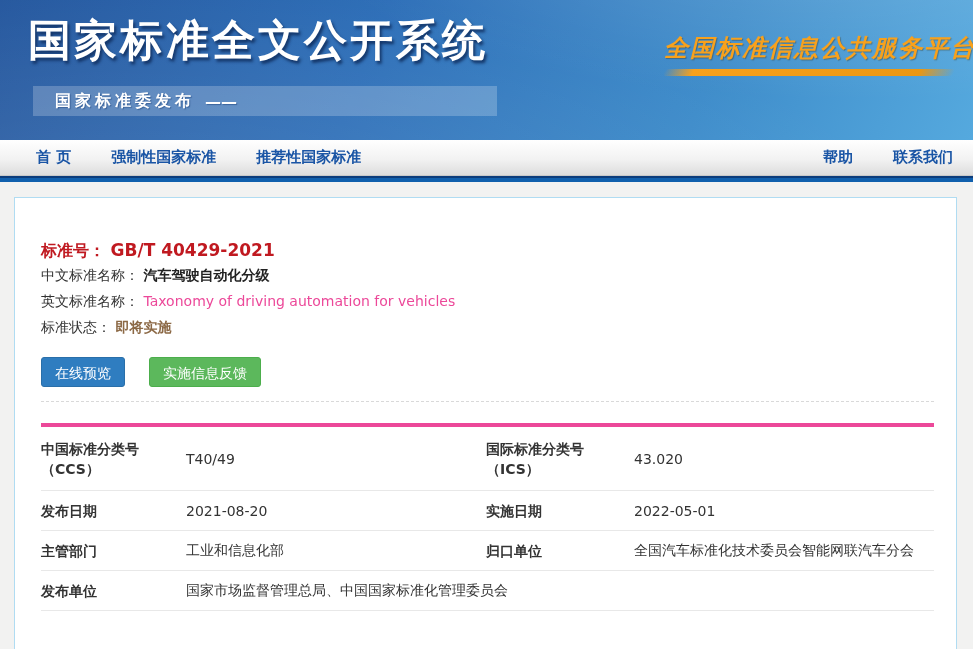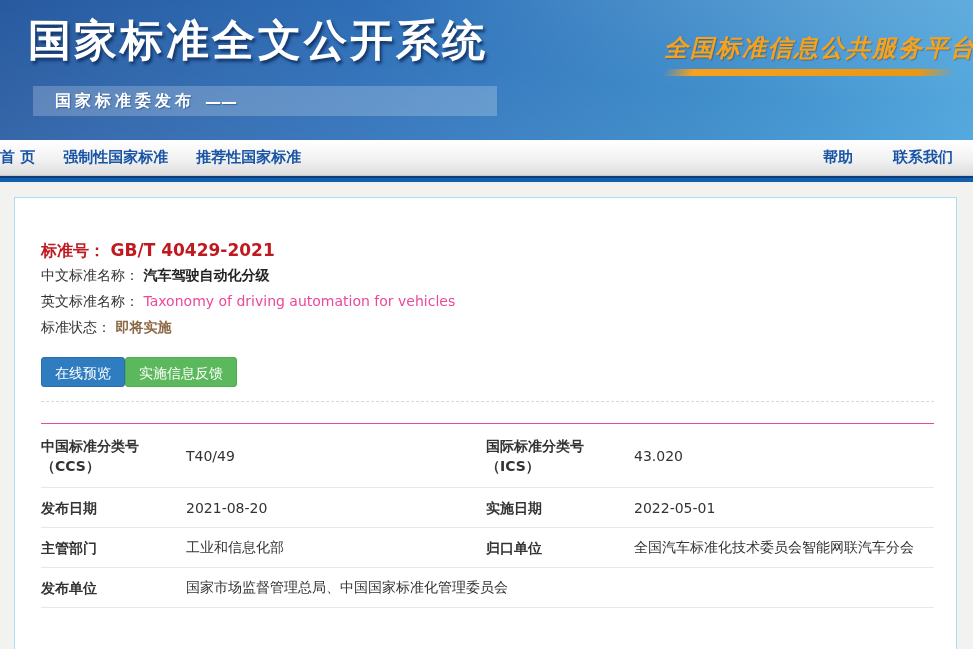--- a/index.html
+++ b/index.html
@@ -40,53 +40,53 @@
   }
   .slogan-dash{ margin:0 10px; letter-spacing:0; }
   .slogan-cursive{ font-style:italic; letter-spacing:6px; }
 
   
   .main-nav{
     height:36px; display:flex; align-items:center;
     background:linear-gradient(#ffffff 0%, #f2f2f2 55%, #dddddd 100%);
     border-bottom:1px solid #c9c9c9;
   }
-  .nav-left{ display:flex; gap:28px; }
+  .nav-left{ display:flex; gap:40px; margin-left:36px; }
   .nav-right{ display:flex; gap:40px; margin-left:auto; margin-right:20px; }
   .nav-link{
     font-size:15px; font-weight:bold; color:#1a55a5; cursor:pointer; white-space:nowrap;
   }
   .blue-bar{ height:6px; background:#1160ad; border-top:2px solid #0c3d7c; }
 
   
   .content-wrap{ padding:15px 16px 0 14px; }
   .card{
     background:#ffffff; border:1px solid #b0dcf2;
     padding:42px 22px 40px 26px; min-height:500px;
   }
   .std-number-row{ font-size:16px; font-weight:bold; color:#c01920; }
   .std-number-value{ font-size:17px; }
   .field-row{ font-size:14px; color:#333; line-height:26px; }
   .field-label{ color:#333; }
   .field-value-bold{ font-weight:bold; color:#222; }
   .field-value{ color:#ec4899; }
   .status-value{ font-weight:bold; color:#8c6946; }
 
-  .btn-row{ margin-top:17px; display:flex; }
+  .btn-row{ margin-top:17px; display:flex; gap:24px; }
   .btn{
     height:30px; padding:0 13px; border:none; border-radius:3px;
     color:#ffffff; font-size:14px; line-height:30px; cursor:pointer;
     font-family:inherit; white-space:nowrap;
   }
   .btn-blue{ background:#2f7dc0; border:1px solid #2a6fa9; }
   .btn-green{ background:#5cb85c; border:1px solid #4cae4c; }
 
   .dashed-sep{ margin-top:14px; border-top:1px dashed #d9d9d9; }
 
-  .detail-table{ margin-top:21px; border-top:1px solid #ec4899; font-size:14px; }
+  .detail-table{ margin-top:21px; border-top:4px solid #ec4899; font-size:14px; }
   .detail-row{
     display:grid; grid-template-columns:145px 300px 148px 1fr;
     align-items:center; border-bottom:1px solid #e8e8e8; min-height:40px;
   }
   .detail-row.tall{ min-height:64px; }
   .cell-label{ font-weight:bold; color:#333; white-space:pre-line; line-height:20px; }
   .cell-value{ color:#333; }
   .span-rest{ grid-column:2 / 5; }
 </style>
 </head>

